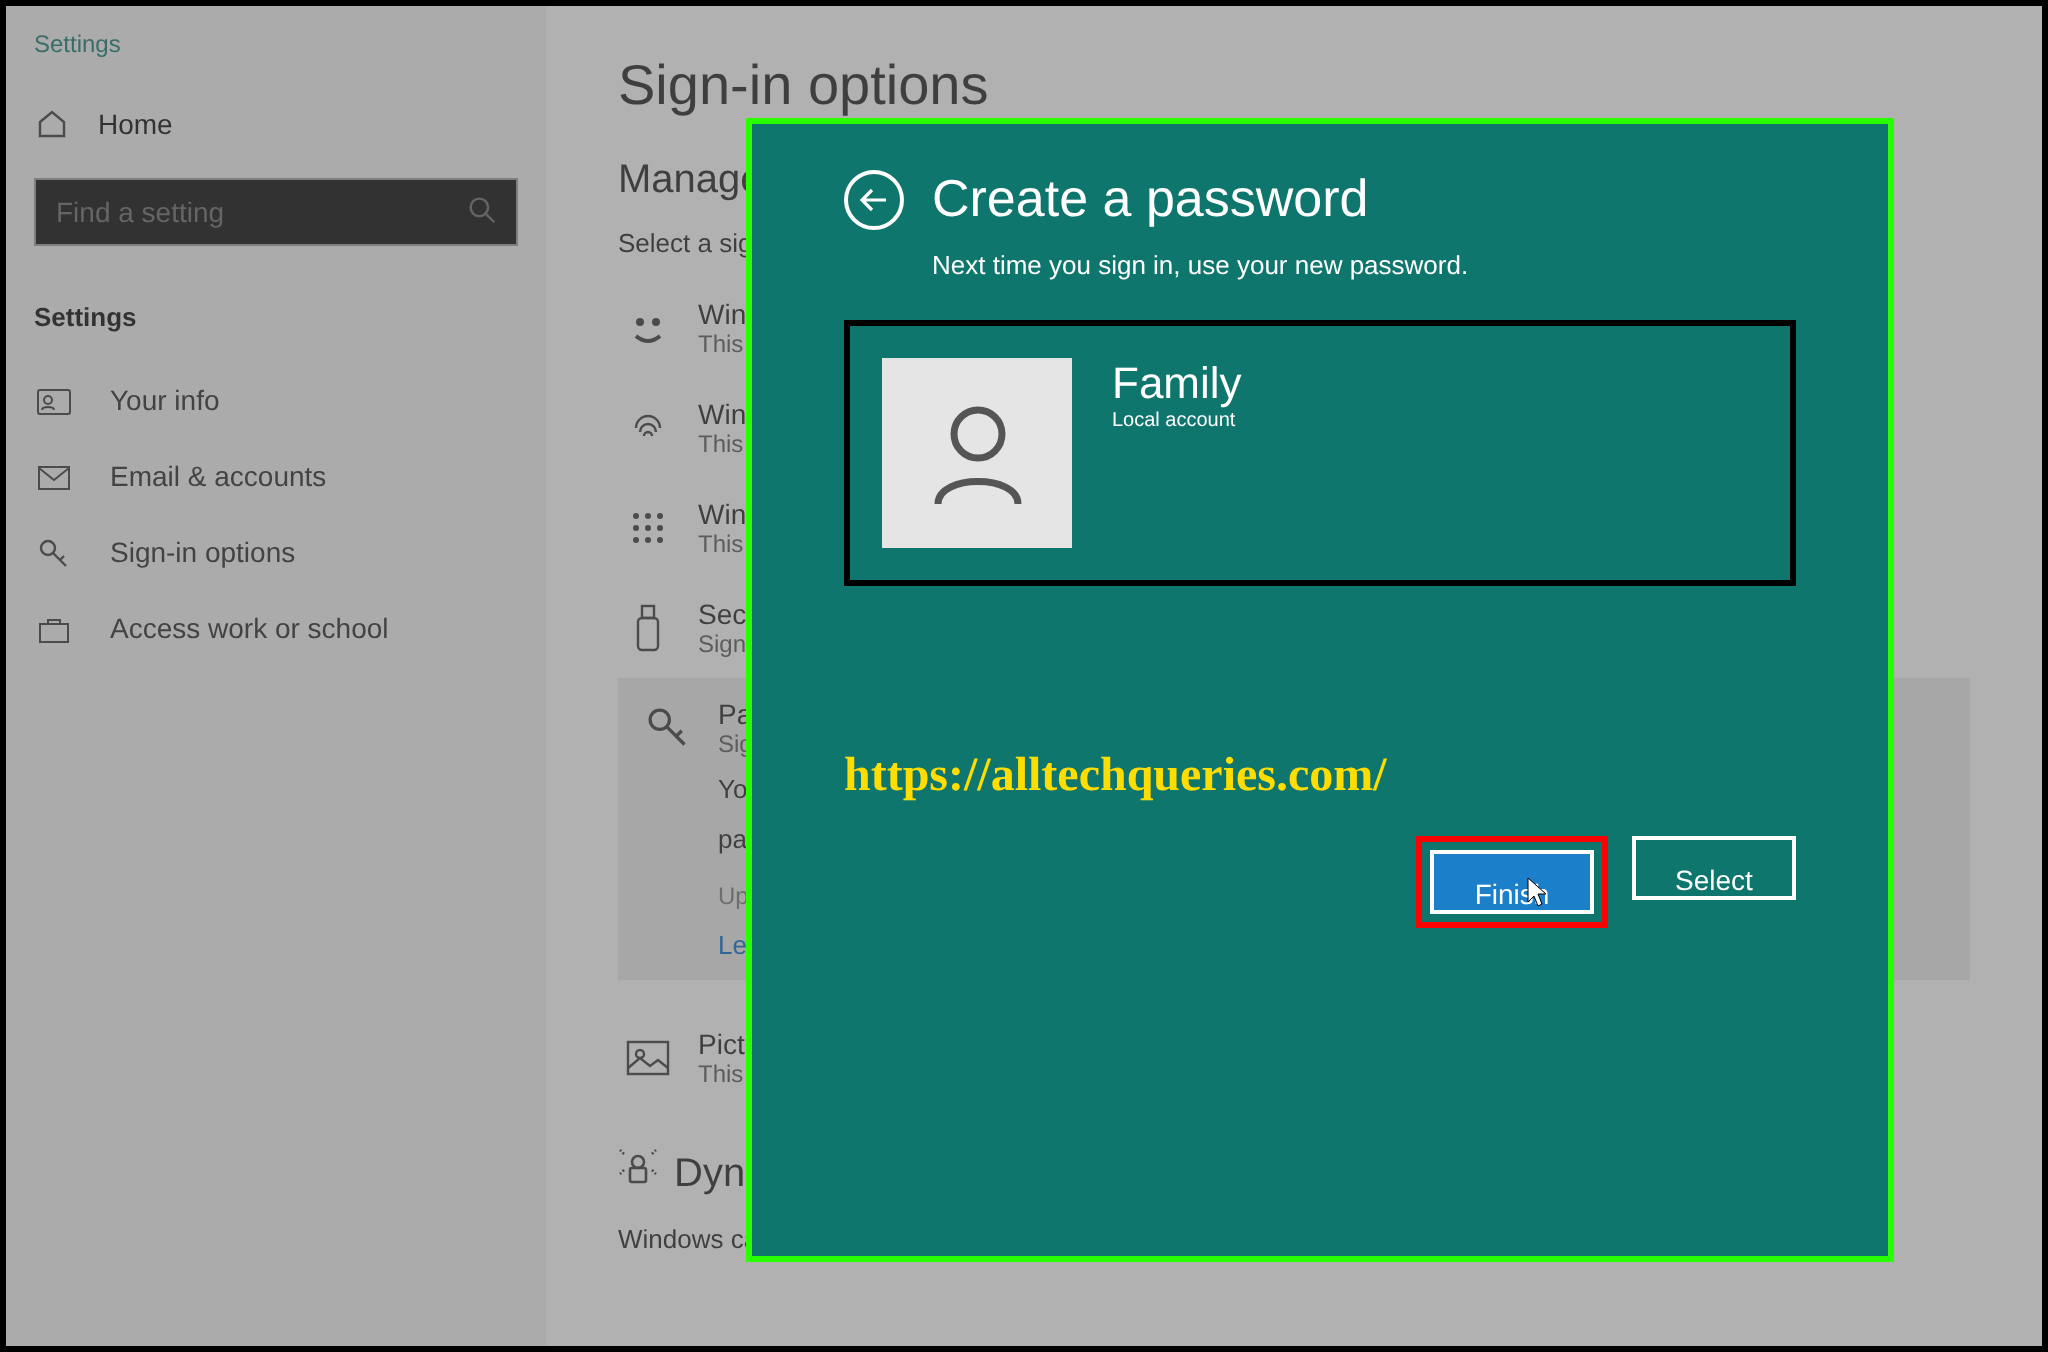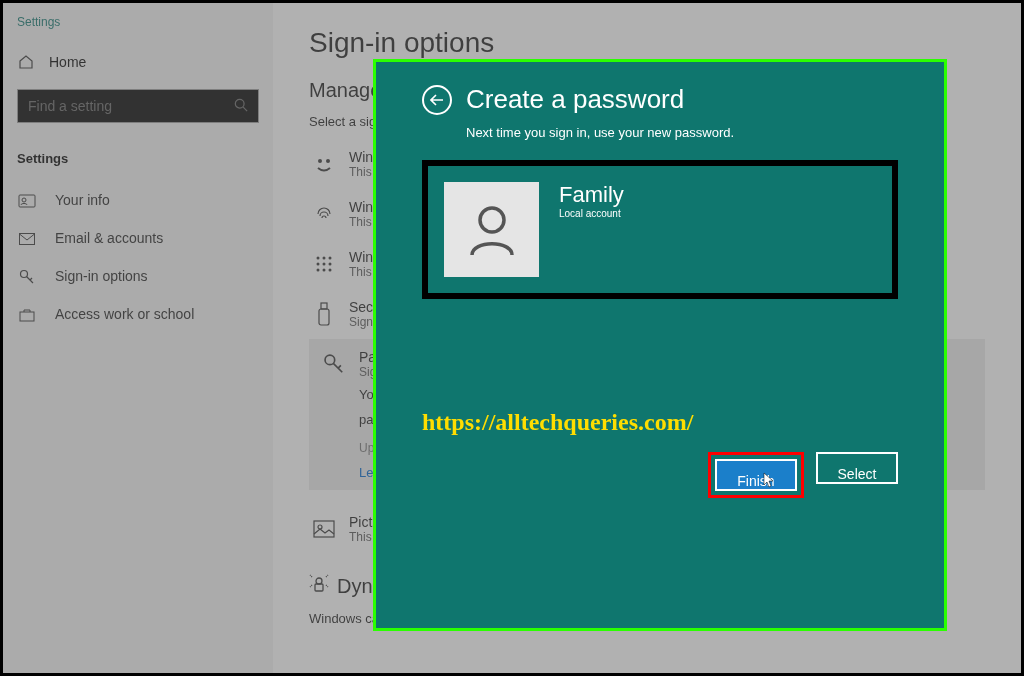--- a/index.html
+++ b/index.html
@@ -181,25 +181,25 @@
       font-size: 26px;
       font-weight: 300;
     }
     .modal-subtitle {
       font-size: 13px;
       margin-left: 44px;
       margin-bottom: 20px;
       font-weight: 300;
     }
     .user-card {
-      border: 6px solid #000000;
+      border: 3px solid #000000;
       padding: 16px;
       display: flex;
       margin-left: 0;
-      margin-bottom: 110px;
+      margin-bottom: 82px;
     }
     .avatar {
       width: 95px;
       height: 95px;
       background: #e5e5e5;
       display: flex;
       align-items: center;
       justify-content: center;
       margin-right: 20px;
     }

